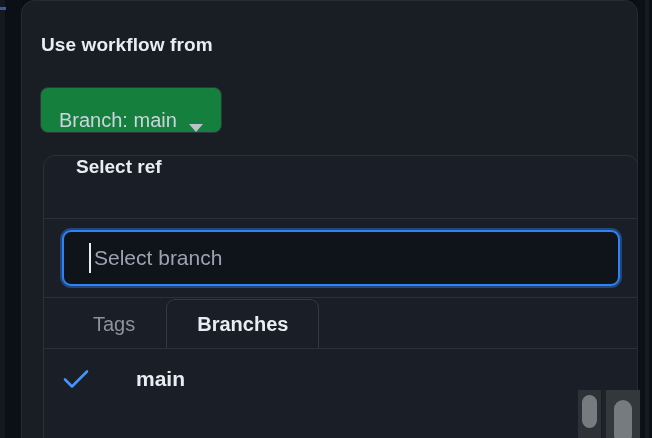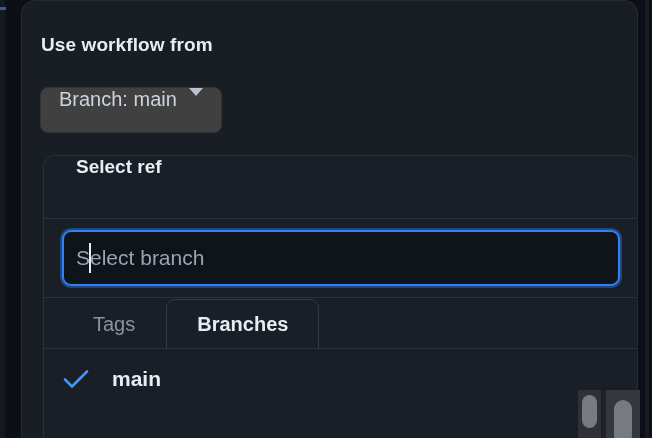--- a/index.html
+++ b/index.html
@@ -78,23 +78,23 @@
   }
 
   
   .branch-button {
     position: absolute;
     left: 18px;
     top: 86px;
     height: 46px;
     padding: 0 18px;
     display: flex;
-    align-items: flex-start;
+    align-items: flex-end;
     gap: 12px;
-    background: #404040;
+    background: #15803d;
     border: 1px solid #2f353e;
     border-radius: 8px;
     cursor: pointer;
   }
   .branch-button-label {
     font-size: 20px;
     color: #ccd4de;
     font-weight: 400;
     white-space: nowrap;
   }
@@ -151,21 +151,21 @@
     width: 100%;
     height: 56px;
     background: #0f131a;
     border: 2px solid #2f81f7;
     border-radius: 9px;
     outline: 3px solid rgba(47,129,247,0.40);
     outline-offset: -1px;
     color: #e6edf3;
     font-family: "Liberation Sans", sans-serif;
     font-size: 21px;
-    padding: 0 28px 0 12px;
+    padding: 0 28px 0 30px;
   }
   .search-input::placeholder {
     color: #9aa4b0;
     opacity: 1;
   }
   .text-caret {
     position: absolute;
     left: 27px;
     top: 13px;
     width: 2px;
@@ -236,20 +236,21 @@
     height: 22px;
     flex: 0 0 28px;
     display: flex;
     align-items: center;
     justify-content: center;
   }
   .ref-item-label {
     font-size: 21px;
     font-weight: 700;
     color: #e6edf3;
+    margin-left: 24px;
   }
 
   
   .scrollbar {
     position: absolute;
     background: #2e3136;
   }
   .scrollbar-thumb {
     position: absolute;
     background: #767b80;

